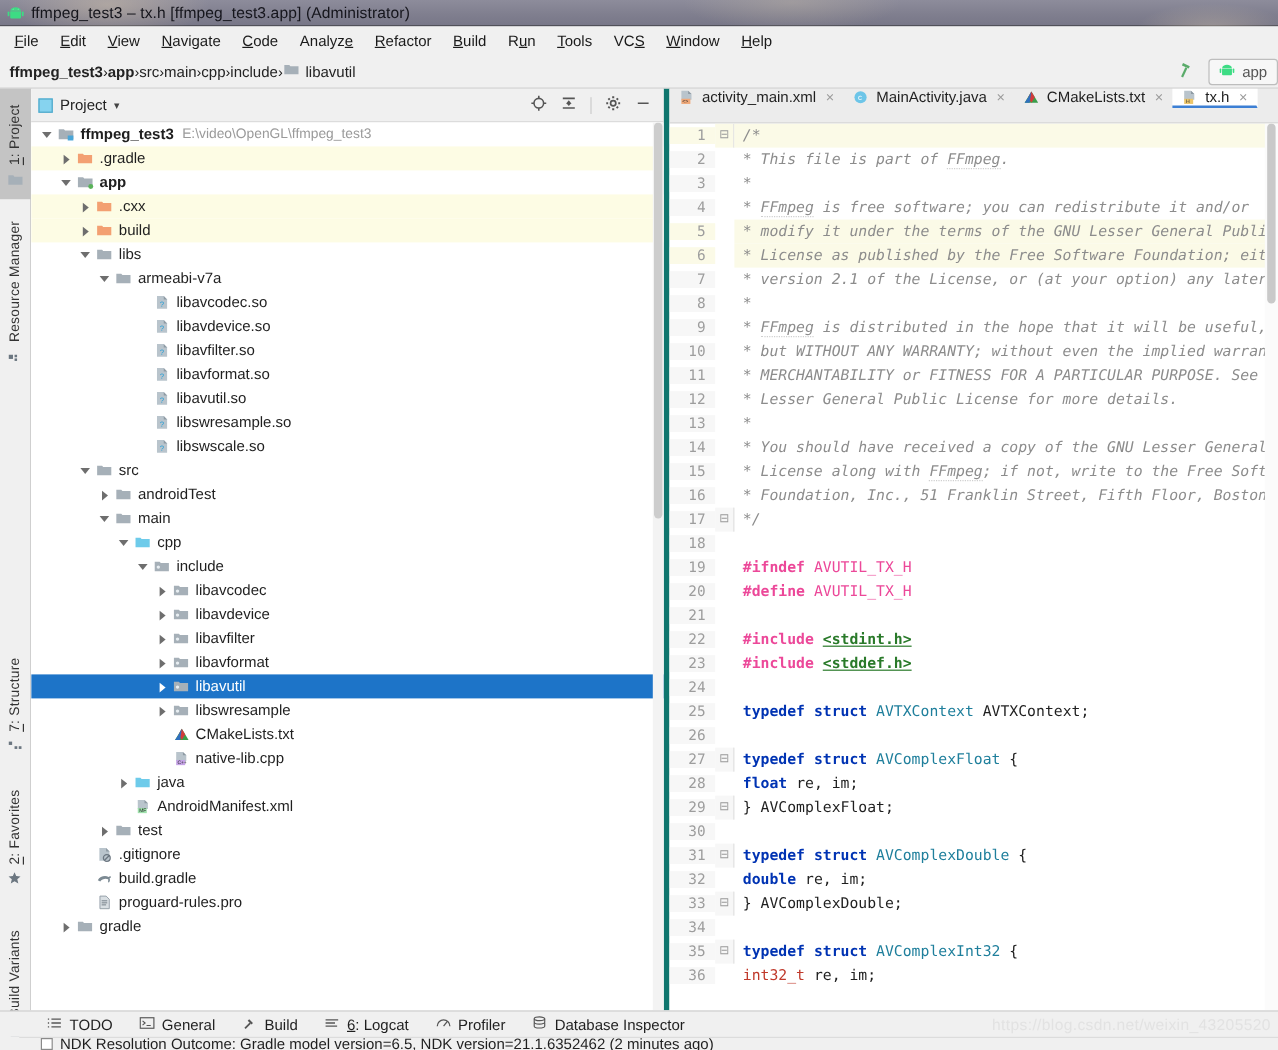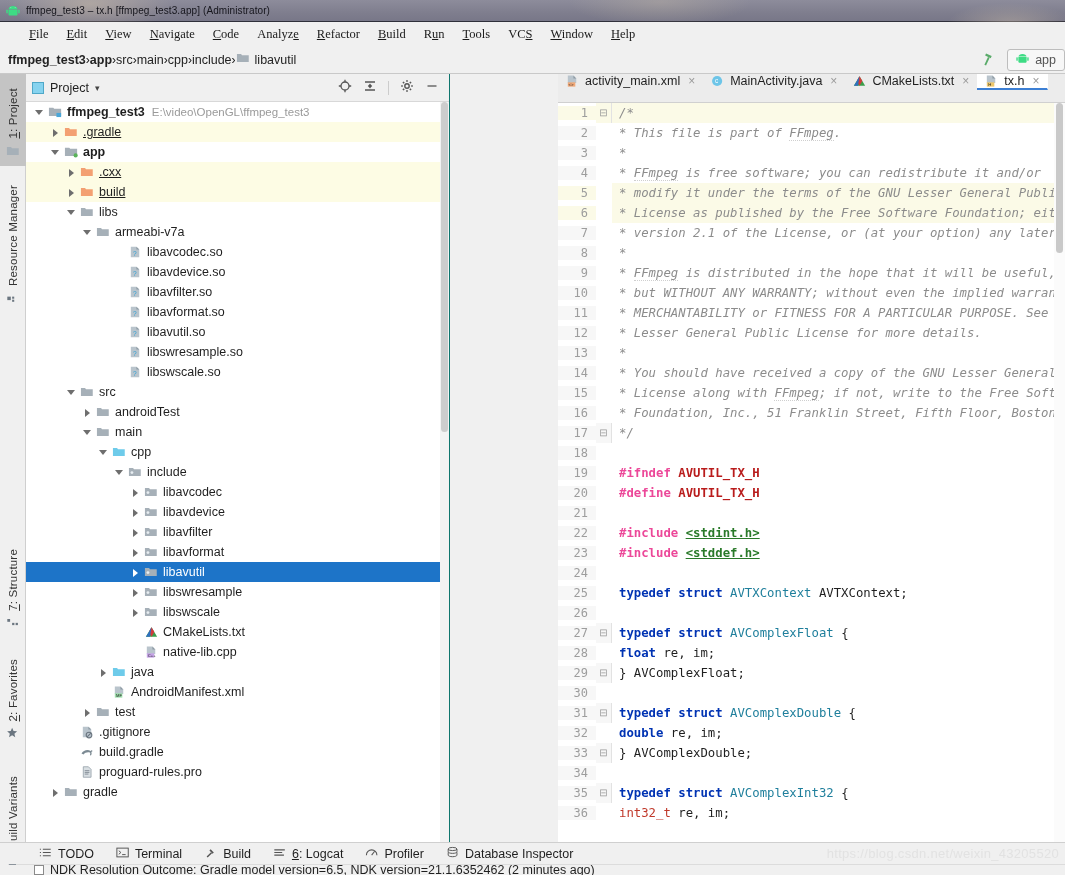--- a/index.html
+++ b/index.html
@@ -19,28 +19,28 @@
     border-bottom:1px solid #2f2f3a;
   }
   .titlebar .blur{
     position:absolute; left:0; top:0; width:1065px; height:22px;
     background:
       radial-gradient(120px 40px at 90px 4px, rgba(205,190,170,.55), rgba(205,190,170,0) 70%),
       radial-gradient(130px 34px at 660px 2px, rgba(190,180,165,.40), rgba(190,180,165,0) 70%),
       radial-gradient(90px 30px at 1010px 24px, rgba(200,186,168,.45), rgba(200,186,168,0) 70%);
     pointer-events:none;
   }
-  .titlebar .ttl{ position:relative; color:#15151c; font-size:10px; letter-spacing:.1px; white-space:nowrap;}
+  .titlebar .ttl{ position:relative; color:#15151c; font-size:13px; letter-spacing:.1px; white-space:nowrap;}
   .and-ico{ position:relative; width:14px; height:12px; flex:0 0 auto; }
   .and-ico svg{ display:block; }
 
   
   .menubar{
     position:absolute; left:0; top:22px; width:1065px; height:24px;
-    background:#f0f0f0; display:flex; align-items:center; padding-left:20px; gap:0;font-family:Liberation Serif, serif;
+    background:#f0f0f0; display:flex; align-items:center; padding-left:3px; gap:0;
   }
   .menuitem{ padding:2px 9px; font-size:12.5px; color:#1a1a1a; white-space:nowrap; }
   .menuitem u{ text-decoration:underline; }
 
   
   .navbar{
     position:absolute; left:0; top:46px; width:1065px; height:28px;
     background:#f0f0f0; display:flex; align-items:center; padding-left:8px;
     border-bottom:1px solid #c9c9c9;
   }
@@ -63,36 +63,36 @@
     position:absolute; left:0; width:26px;
     display:flex; flex-direction:column-reverse; align-items:center; gap:5px;
     font-size:11.5px; color:#333; padding:6px 0;
   }
   .vtab .lbl{ writing-mode:vertical-rl; transform:rotate(180deg); white-space:nowrap; letter-spacing:.2px;}
   .vtab.sel{ background:#c4c4c4; }
   .vtab u{ text-decoration:underline; }
 
   
   .projpanel{
-    position:absolute; left:26px; top:74px; width:424px; height:768px;
-    background:#ffffff; border-right:1px solid #0f766e; display:flex; flex-direction:column;
+    position:absolute; left:26px; top:74px; width:532px; height:768px;
+    background:#ffffff; border-right:5px solid #0f766e; display:flex; flex-direction:column;
   }
   .projhead{
     height:28px; flex:0 0 28px; background:#f0f0f0; display:flex; align-items:center;
     padding:0 6px; border-bottom:1px solid #d8d8d8;
   }
   .projhead .sq{ width:12px;height:12px;background:#86d3ef;border:1px solid #4fa8c8;margin-right:6px;}
   .projhead .pl{ font-size:12.5px; color:#1f1f1f;}
   .projhead .caret{ margin-left:6px; font-size:9px; color:#444;}
   .projhead .tools{ margin-left:auto; display:flex; align-items:center; gap:11px; color:#4a4a4a; font-size:13px; padding-right:4px;}
   .vsep{ width:1px; height:14px; background:#cccccc; }
 
   .tree{ flex:1 1 auto; overflow:hidden; position:relative; background:#fff; }
   .row{ height:20px; display:flex; align-items:center; white-space:nowrap; font-size:12.5px; color:#1f1f1f; padding-right:4px;}
-  .row.hl{ background:#fdfce4;text-decoration:underline; }
+  .row.hl{ background:#fdfce4; }
   .row.sel{ background:#1d74c8; color:#ffffff; }
   .arrow{ width:11px; height:11px; flex:0 0 11px; position:relative; margin-right:3px;}
   .arrow.r::before{
     content:""; position:absolute; left:3px; top:2px;
     border-left:5px solid #6e6e6e; border-top:4px solid transparent; border-bottom:4px solid transparent;
   }
   .arrow.d::before{
     content:""; position:absolute; left:1px; top:3px;
     border-top:5px solid #6e6e6e; border-left:4px solid transparent; border-right:4px solid transparent;
   }
@@ -125,21 +125,21 @@
   }
   .fold{ width:16px; flex:0 0 16px; text-align:center; color:#9b9b9b; font-size:10px; background:#f7f7f7;
          border-right:1px solid #e2e2e2; line-height:20px;}
   .src{ padding-left:7px; font-family:"DejaVu Sans Mono", monospace; font-size:12.3px; color:#1f1f1f;}
   .cline.hl .gut,.cline.hl .fold{ background:#fbfae7;}
   .cline.hl .srcwrap{ background:#fbfae7;}
   .srcwrap{ flex:1 1 auto; height:20px; display:flex; align-items:center; }
   .cmt{ color:#8c8c8c; font-style:italic; }
   .kw{ color:#0033b3; font-weight:bold; }
   .mac{ color:#ec4899; font-weight:bold;}
-  .macid{ color:#b91c1c; font-weight:bold;}
+  .macid{ color:#ec4899; font-weight:normal;}
   .inc{ color:#2a7a2a; text-decoration:underline; font-weight:bold;}
   .typ{ color:#1f7f9c; }
   .id{ color:#1f1f1f; }
   .err{ color:#c0392b; }
   .sq1{ border-bottom:1px dotted #cfcfcf; }
   .csb{ position:absolute; right:0; top:0; width:11px; height:100%; background:#fbfbfb;}
   .csb i{ position:absolute; left:2px; top:0; width:7px; height:150px; background:#c9c9c9; border-radius:4px; display:block;}
 
   
   .bottombar{
@@ -595,31 +595,20 @@
           <span class="ico">
             <svg width="15" height="14" viewBox="0 0 16 14">
               <path d="M1 2.8h4.4l1 1.2h7.2v7.2H1z" fill="#a6b0b8"></path>
               <circle cx="4.2" cy="7.6" r="1.5" fill="#e8eef2"></circle>
             </svg>
           </span>
           <span class="lbl2">libswresample</span>
         </div>
         <div class="row">
           <span style="display:inline-block;width:104px;flex:0 0 104px"></span>
-          <span class="arrow r"></span>
-          <span class="ico">
-            <svg width="15" height="14" viewBox="0 0 16 14">
-              <path d="M1 2.8h4.4l1 1.2h7.2v7.2H1z" fill="#a6b0b8"></path>
-              <circle cx="4.2" cy="7.6" r="1.5" fill="#e8eef2"></circle>
-            </svg>
-          </span>
-          <span class="lbl2">libswscale</span>
-        </div>
-        <div class="row">
-          <span style="display:inline-block;width:104px;flex:0 0 104px"></span>
           <span class="arrow"></span>
           <span class="ico">
             <svg width="15" height="14" viewBox="0 0 16 14">
               <path d="M8 2 14 12H2z" fill="#3a9e4a"></path>
               <path d="M8 2 11 7 8 12 5.2 7z" fill="#d23b3b"></path>
               <path d="M8 2 5.2 7 2 12h4.4z" fill="#2f6fc0"></path>
             </svg>
           </span>
           <span class="lbl2">CMakeLists.txt</span>
         </div>
@@ -1024,21 +1013,21 @@
               <path d="M1 3.2h1.2M1 7h1.2M1 10.8h1.2M4.4 3.2h9M4.4 7h9M4.4 10.8h9"></path>
             </g>
           </svg></span>
         <span>TODO</span>
       </div>
       <div class="bbtn">
         <span><svg width="14" height="13" viewBox="0 0 16 14">
             <rect x="1" y="2" width="13" height="10" fill="none" stroke="#555" stroke-width="1.1"></rect>
             <path d="M3.2 5l2.4 2-2.4 2M7 9.4h4" stroke="#555" stroke-width="1.1" fill="none"></path>
           </svg></span>
-        <span>Terminal</span>
+        <span>General</span>
       </div>
       <div class="bbtn">
         <span><svg width="14" height="13" viewBox="0 0 16 14">
             <path d="M3 11.6 8 6.6l1.2 1.2-5 5z" fill="#555"></path>
             <path d="M7.6 3.4l3.6 3.6-1.4 1.4-3.6-3.6z" fill="#555"></path>
           </svg></span>
         <span>Build</span>
       </div>
       <div class="bbtn">
         <span><svg width="14" height="13" viewBox="0 0 16 14">

